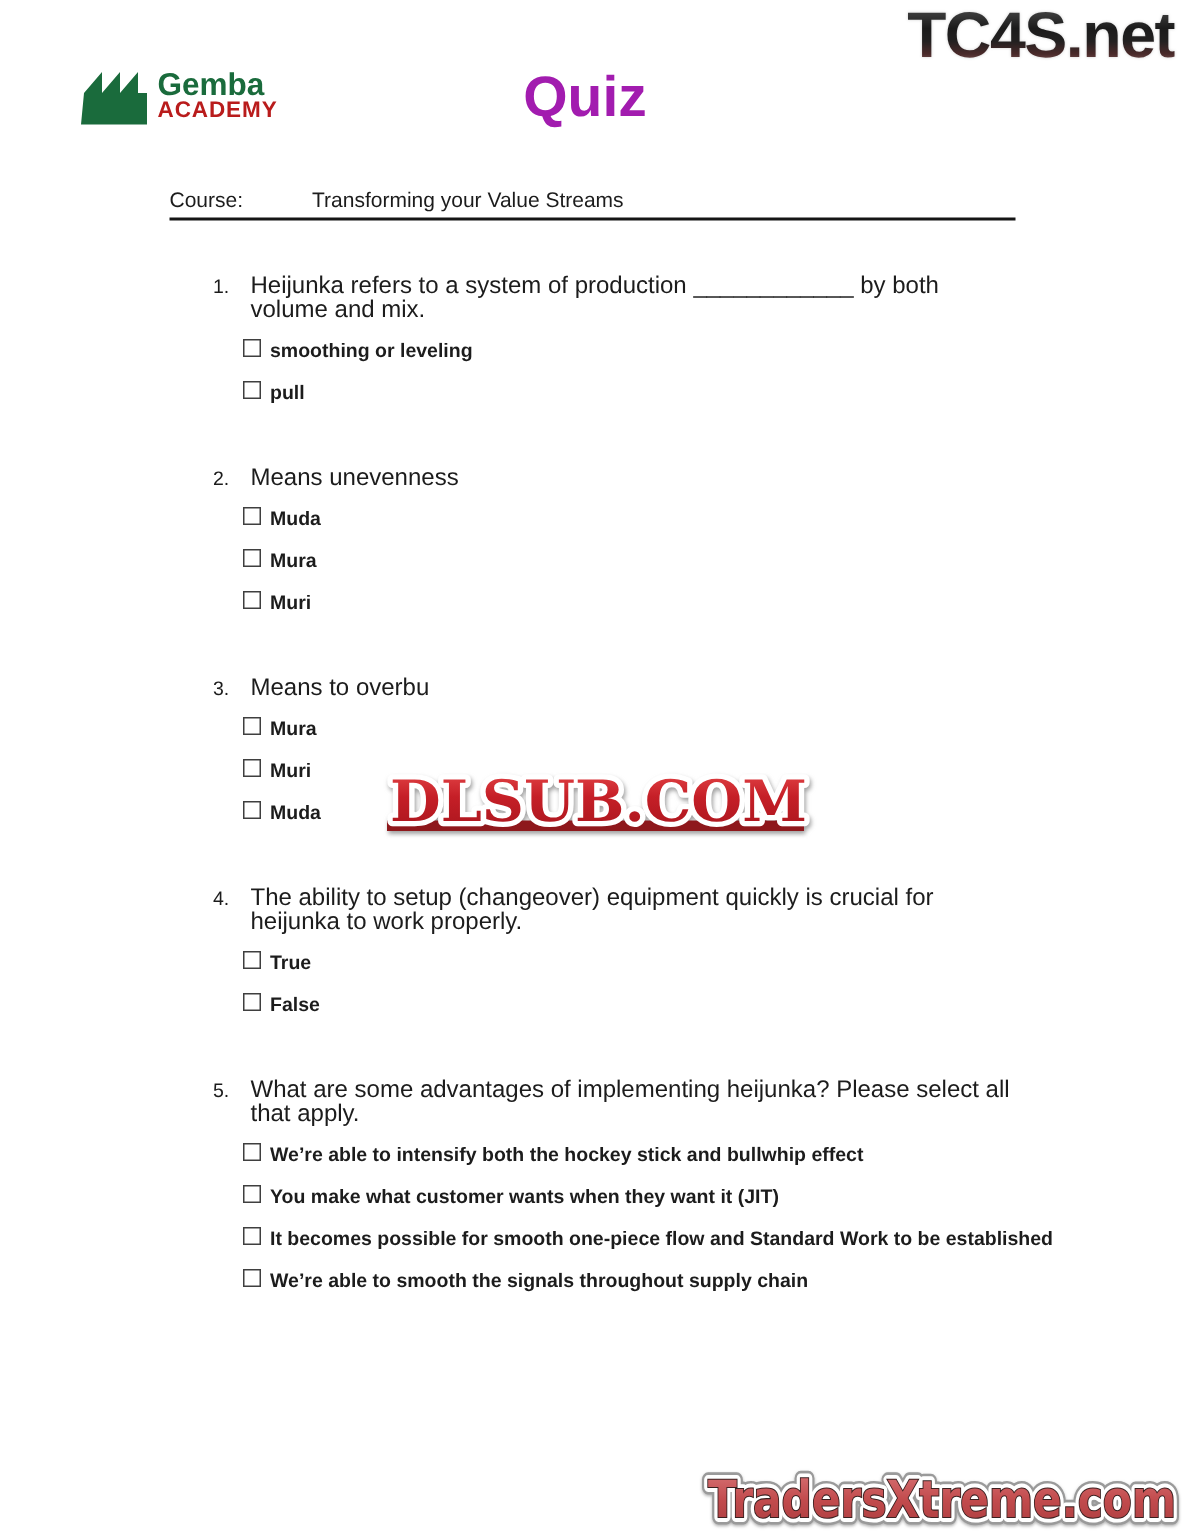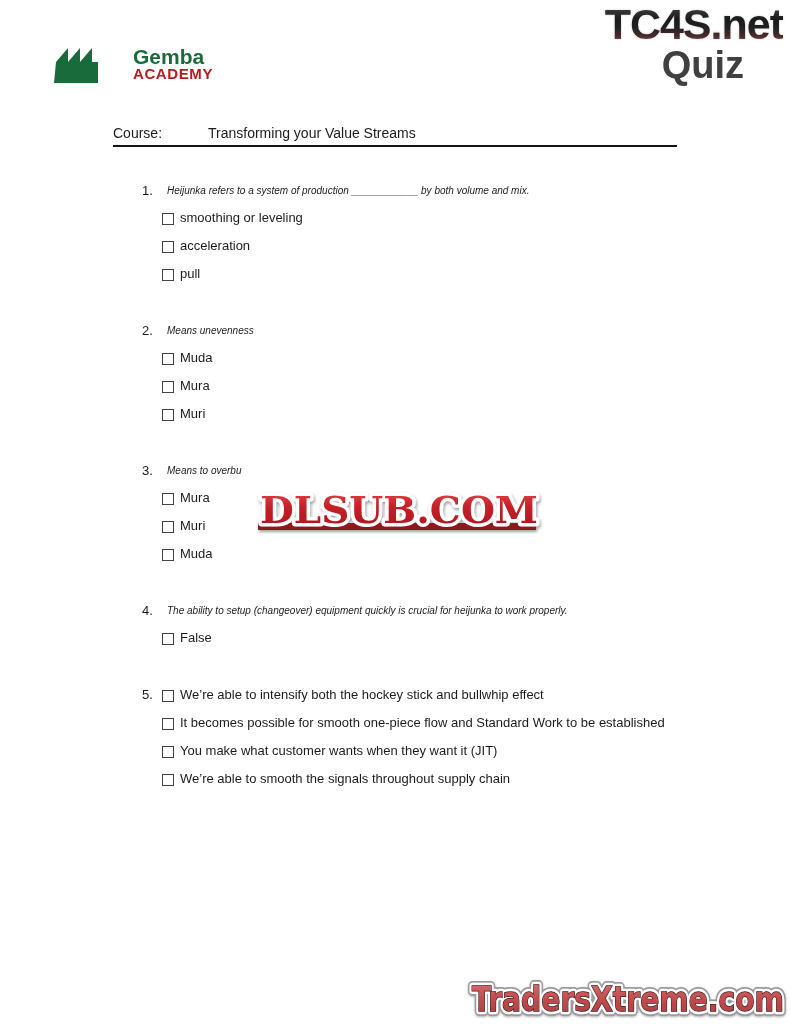--- a/index.html
+++ b/index.html
@@ -11,51 +11,51 @@
     position: absolute; top: 0px; right: 8px; height: 50px;
     font-size: 43px; font-weight: bold; letter-spacing: -1px;
     background: linear-gradient(180deg, #555555 0%, #1b1b1b 38%, #222020 55%, #4a2a2a 72%, #bd8c8c 100%);
     -webkit-background-clip: text; background-clip: text; color: transparent;
     filter: blur(0.5px) drop-shadow(0 0 1px rgba(60,60,60,0.25));
   }
 
   
   .logo { position: absolute; left: 52px; top: 45px; display: flex; align-items: flex-start; }
   .logo svg { display: block; margin-right: 5px; }
-  .logo-text { padding-top: 2px; margin-left: 28px; }
+  .logo-text { padding-top: 2px; }
   .logo-line1 { color: #1a6b3c; font-weight: bold; font-size: 21px; line-height: 20px; }
   .logo-line2 { color: #b91c1c; font-weight: bold; font-size: 15px; line-height: 14px; letter-spacing: 0.6px; }
 
   
   .quiz-title {
-    position: absolute; top: 44px; left: 0; width: 744px; text-align: right;
-    font-size: 38px; font-weight: bold; color: #404040; padding-left: 36px;
+    position: absolute; top: 44px; left: 0; width: 744px; text-align: center;
+    font-size: 38px; font-weight: bold; color: #a21caf; padding-left: 36px;
   }
 
   
   .content { position: absolute; left: 113px; top: 124px; width: 564px; }
   .course-row { display: flex; font-size: 14px; line-height: 18px; color: #1c1c1c; }
   .course-row .lbl { width: 95px; }
   .header-divider { border: none; border-top: 2px solid #151515; margin-top: 3px; }
 
   .questions { margin-top: 36px; }
   .question { position: relative; padding-left: 54px; margin-bottom: 42px; }
   .q-num { position: absolute; left: 29px; top: 0; font-size: 13px; line-height: 16px; }
-  .q-text { font-size: 10px; line-height: 16px; max-width: 512px; margin-bottom: 11px; font-style: italic; }
+  .q-text { font-size: 16px; line-height: 16px; max-width: 512px; margin-bottom: 11px; }
   .options { margin-left: -5px; }
-  .option { display: flex; align-items: flex-end; height: 15px; margin-bottom: 13px; }
+  .option { display: flex; align-items: flex-start; height: 15px; margin-bottom: 13px; font-weight: bold; }
   .checkbox {
     width: 12px; height: 12px; border: 1.5px solid #3f3f3f; background: #fff;
     display: inline-block; flex: 0 0 auto; margin-right: 6px; cursor: pointer;
   }
   .option-label { font-size: 13px; white-space: nowrap; }
 
   
   .dlsub-wm {
-    position: absolute; left: 250px; top: 482px;
+    position: absolute; left: 250px; top: 506px;
     filter: drop-shadow(1px 2px 1.5px rgba(110,110,110,0.65));
     text-decoration: underline;
   }
   .traders-wm {
     position: absolute; left: 466px; top: 974px;
     filter: drop-shadow(0 1px 1px rgba(90,90,90,0.5));
   }
   svg text { font-weight: bold; }
 </style>
 </head>
@@ -87,24 +87,20 @@
     <div class="question">
       <span class="q-num">1.</span>
       <div class="q-text">Heijunka refers to a system of production ____________ by both volume and mix.</div>
       <div class="options">
         <div class="option">
           <span class="checkbox"></span>
           <span class="option-label">smoothing or leveling</span>
         </div>
         <div class="option">
           <span class="checkbox"></span>
-          <span class="option-label">acceleration</span>
-        </div>
-        <div class="option">
-          <span class="checkbox"></span>
           <span class="option-label">pull</span>
         </div>
       </div>
     </div>
 
     <div class="question">
       <span class="q-num">2.</span>
       <div class="q-text">Means unevenness</div>
       <div class="options">
         <div class="option">
@@ -140,39 +136,44 @@
         </div>
       </div>
     </div>
 
     <div class="question">
       <span class="q-num">4.</span>
       <div class="q-text">The ability to setup (changeover) equipment quickly is crucial for heijunka to work properly.</div>
       <div class="options">
         <div class="option">
           <span class="checkbox"></span>
+          <span class="option-label">True</span>
+        </div>
+        <div class="option">
+          <span class="checkbox"></span>
           <span class="option-label">False</span>
         </div>
       </div>
     </div>
 
     <div class="question">
       <span class="q-num">5.</span>
+      <div class="q-text">What are some advantages of implementing heijunka? Please select all that apply.</div>
       <div class="options">
         <div class="option">
           <span class="checkbox"></span>
           <span class="option-label">We’re able to intensify both the hockey stick and bullwhip effect</span>
         </div>
         <div class="option">
           <span class="checkbox"></span>
+          <span class="option-label">You make what customer wants when they want it (JIT)</span>
+        </div>
+        <div class="option">
+          <span class="checkbox"></span>
           <span class="option-label">It becomes possible for smooth one-piece flow and Standard Work to be established</span>
-        </div>
-        <div class="option">
-          <span class="checkbox"></span>
-          <span class="option-label">You make what customer wants when they want it (JIT)</span>
         </div>
         <div class="option">
           <span class="checkbox"></span>
           <span class="option-label">We’re able to smooth the signals throughout supply chain</span>
         </div>
       </div>
     </div>
 
   </div>
 </div>

